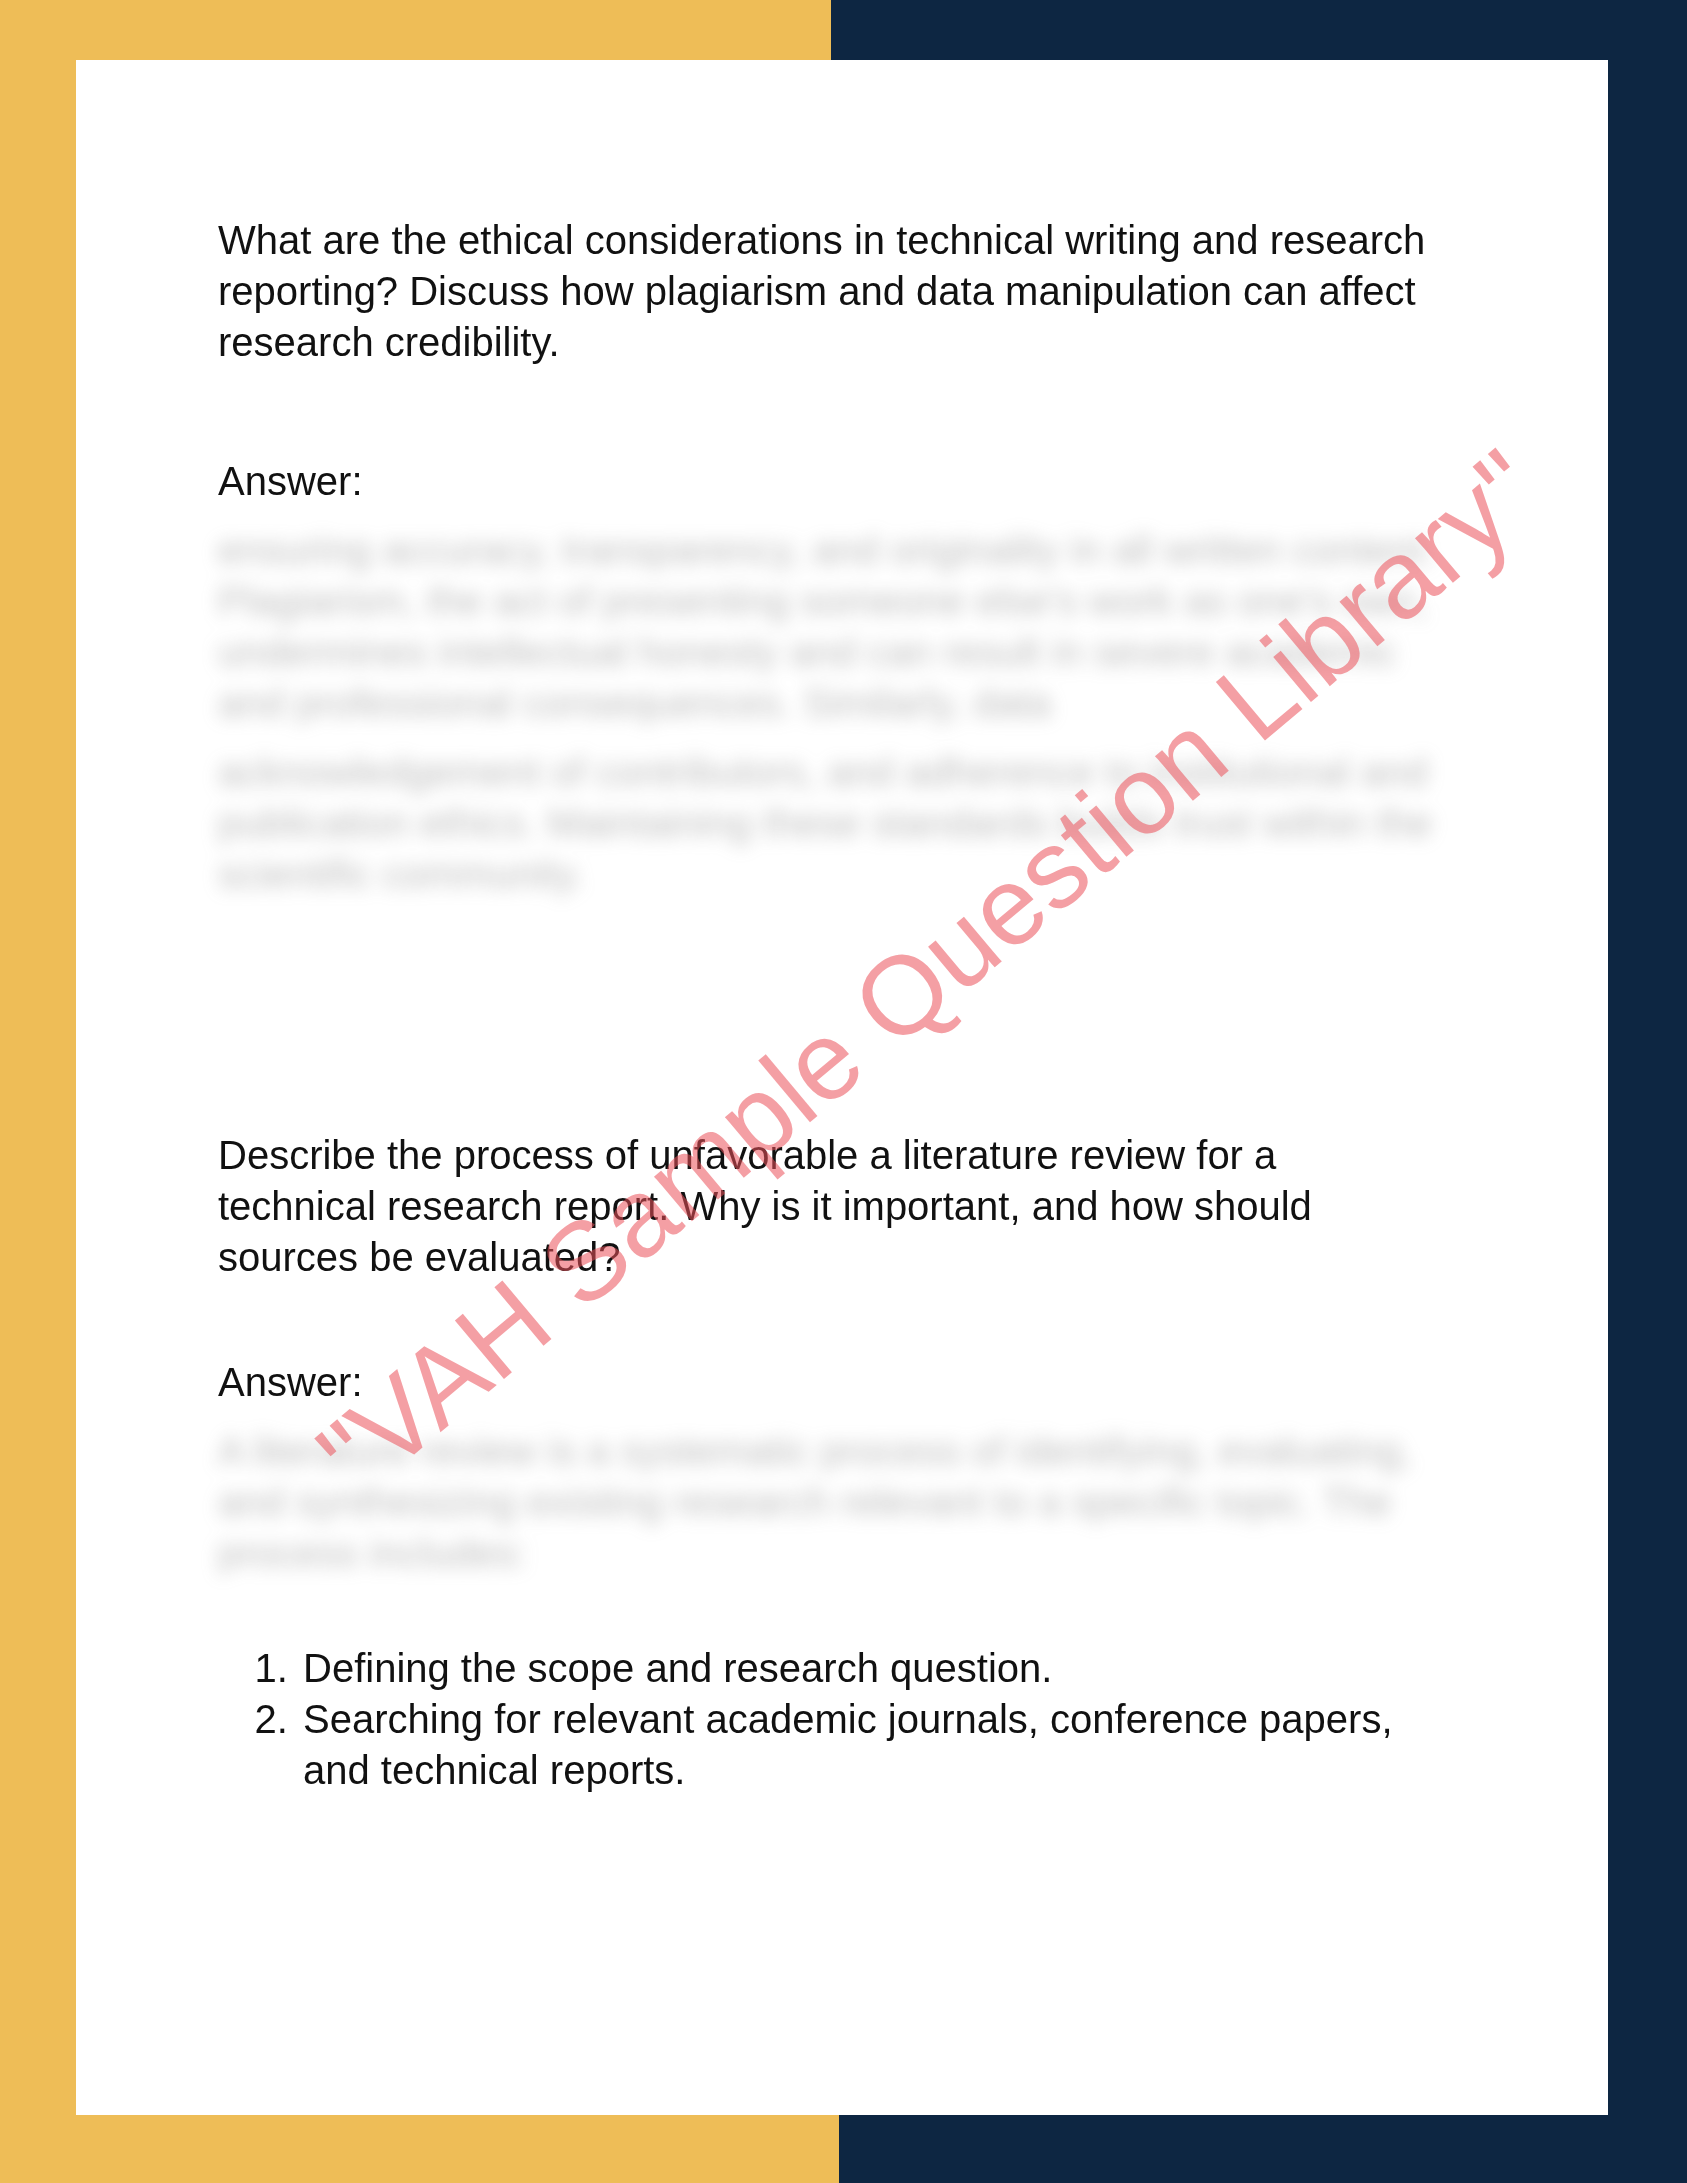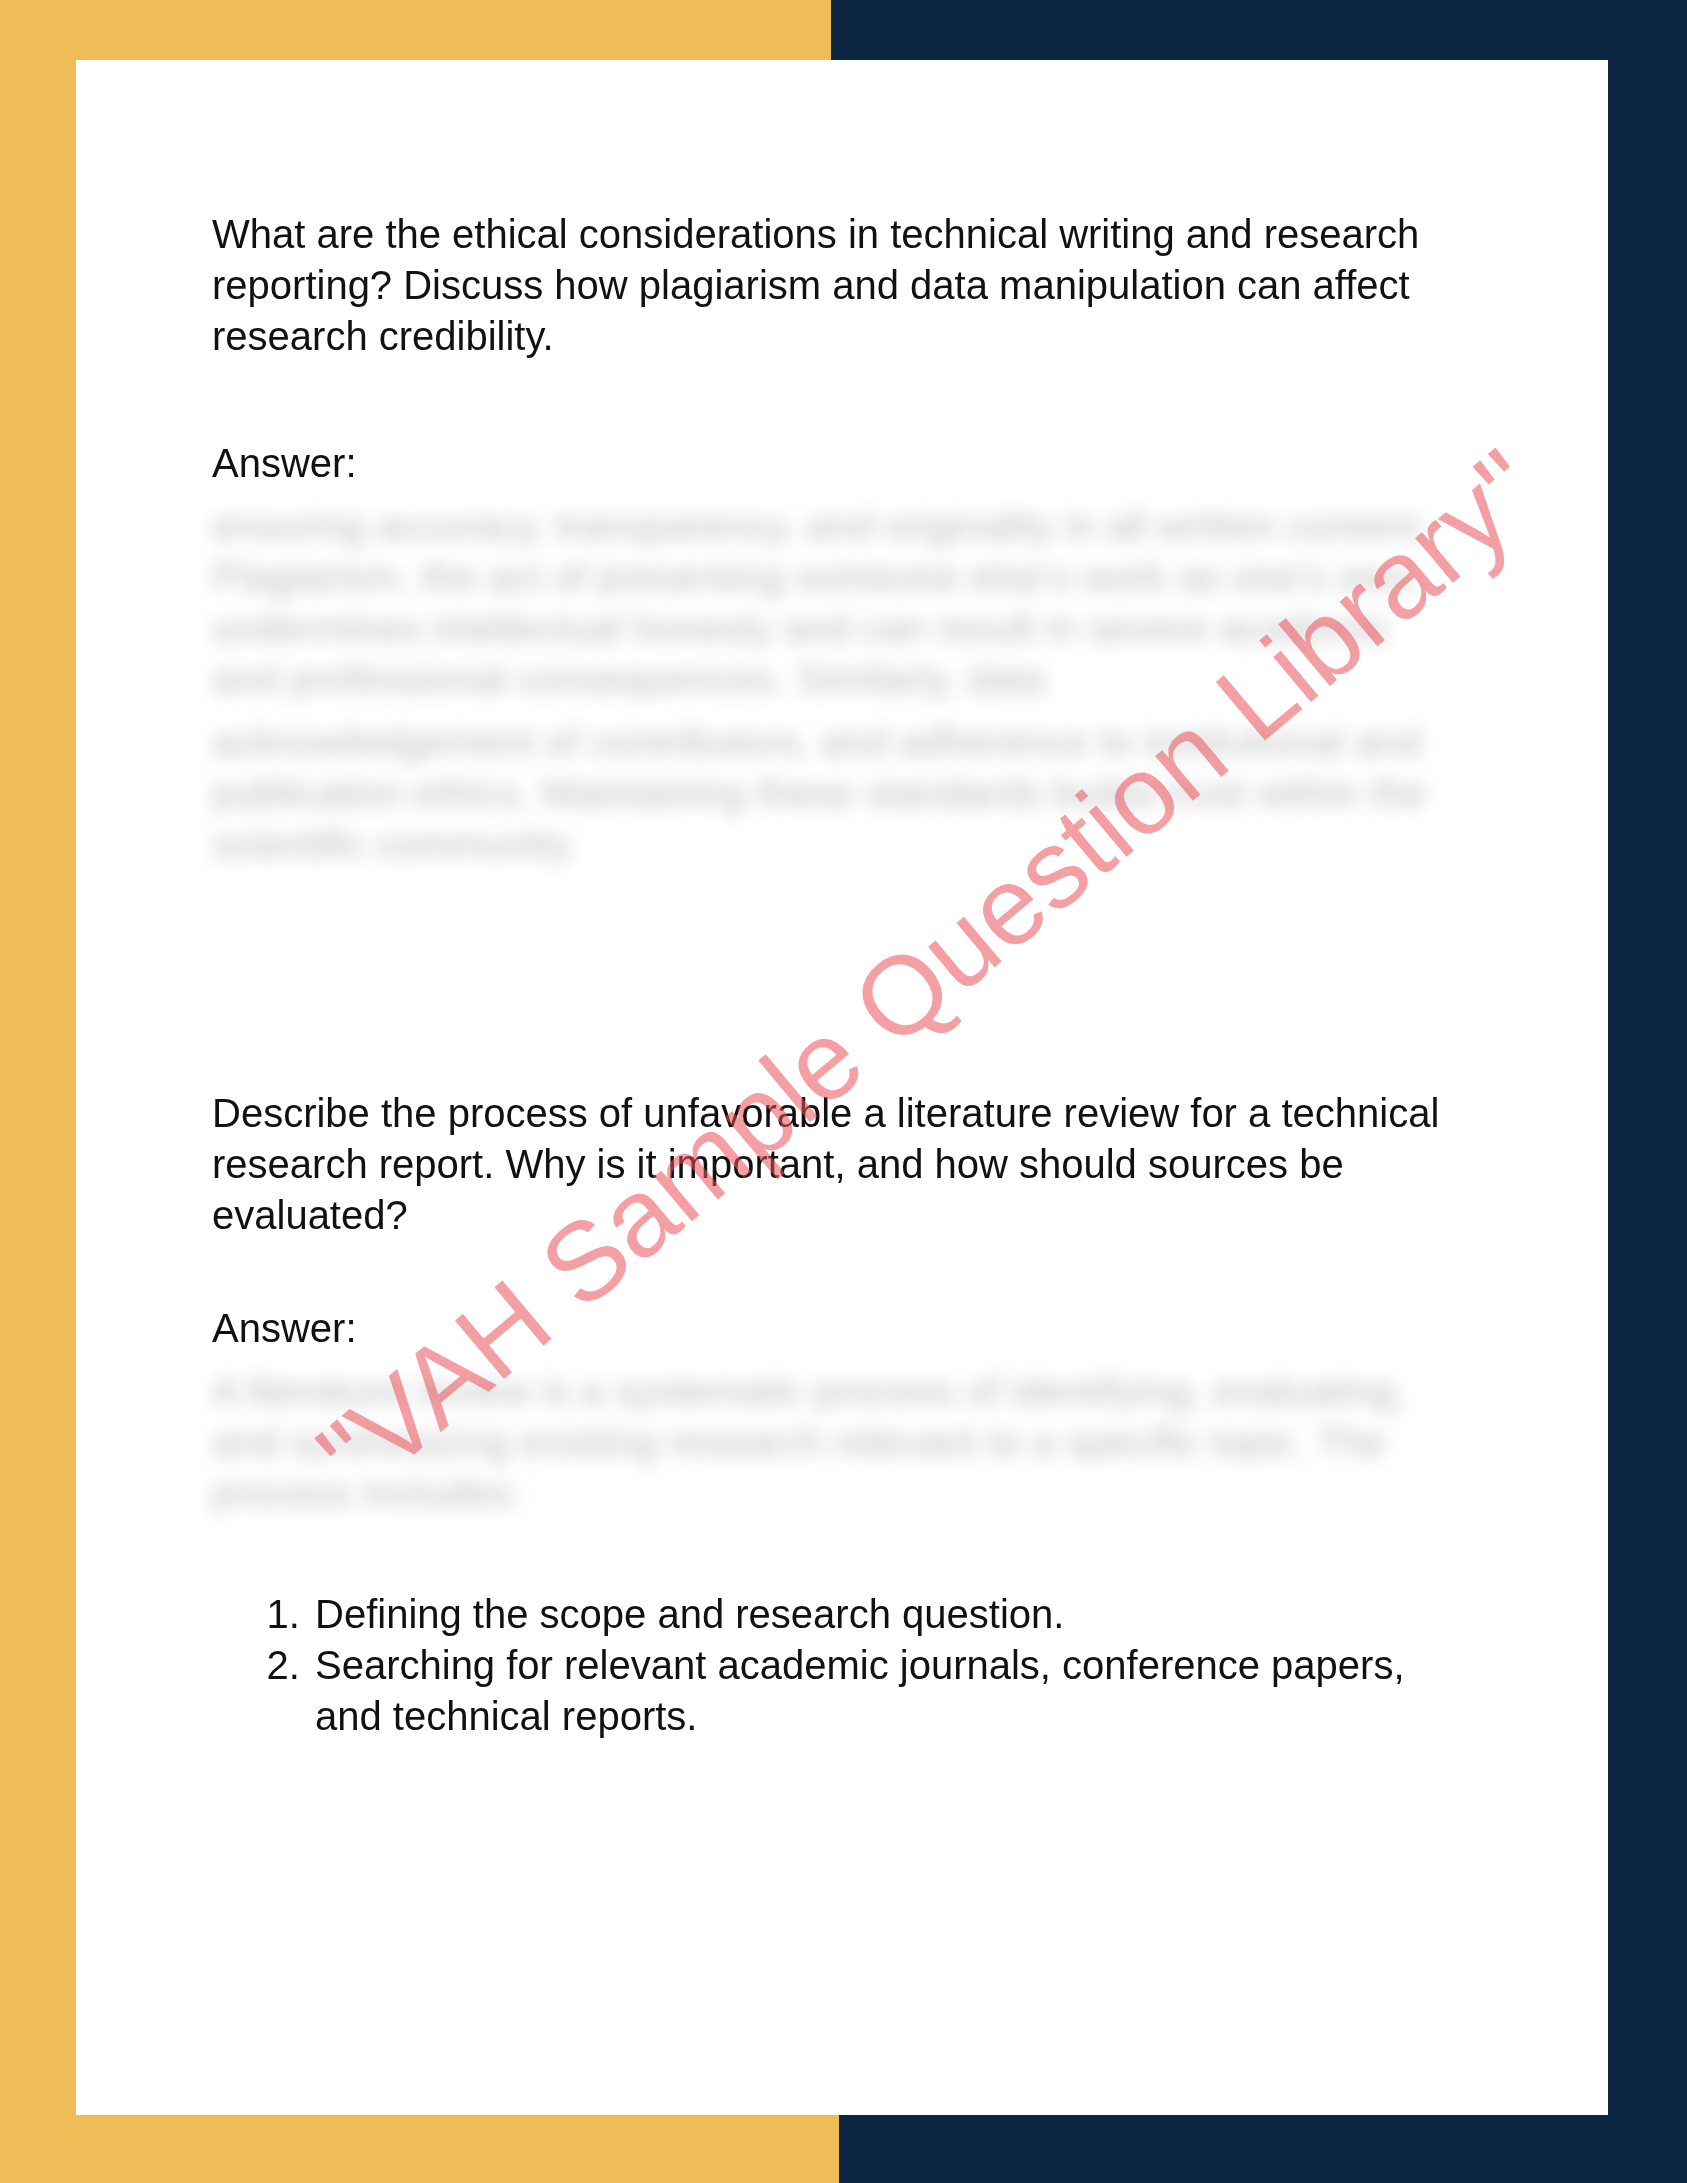--- a/index.html
+++ b/index.html
@@ -3,24 +3,24 @@
 <meta charset="utf-8">
 <style>
   html, body { margin:0; padding:0; }
   body { width:1687px; height:2183px; position:relative; overflow:hidden; background:#0D2642; font-family:"Liberation Sans", sans-serif; }
   .bg-gold-top { position:absolute; left:0; top:0; width:831px; height:2183px; background:#EEBD57; }
   .bg-navy-bottom { position:absolute; left:839px; top:2114px; width:848px; height:69px; background:#0D2642; }
   .bg-gold-bottom { position:absolute; left:0; top:2114px; width:839px; height:69px; background:#EEBD57; }
   .bg-navy-top { position:absolute; left:831px; top:0; width:856px; height:2114px; background:#0D2642; }
   .card { position:absolute; left:76px; top:60px; width:1532px; height:2055px; background:#ffffff; }
   .content { position:absolute; left:200px; top:197px; width:1257px; color:#111; font-size:40px; line-height:51px; }
-  p { margin:12px; }
+  p { margin:18px; }
   .gap { height:52px; }
   .blur { color:#888; filter:blur(9.3px); opacity:0.55; }
-  ol { margin:12px; padding-left:99px; }
+  ol { margin:0; padding-left:99px; }
   ol li { padding-left:4px; }
   .watermark { position:absolute; left:165px; top:939px; width:1456px; text-align:center; font-size:111px; color:rgba(235,80,90,0.55); transform:rotate(-40deg); transform-origin:center; white-space:nowrap; pointer-events:none; }
 </style>
 </head>
 <body>
 
 <div class="bg-gold-top"></div>
 <div class="bg-navy-top"></div>
 <div class="bg-gold-bottom"></div>
 <div class="bg-navy-bottom"></div>

